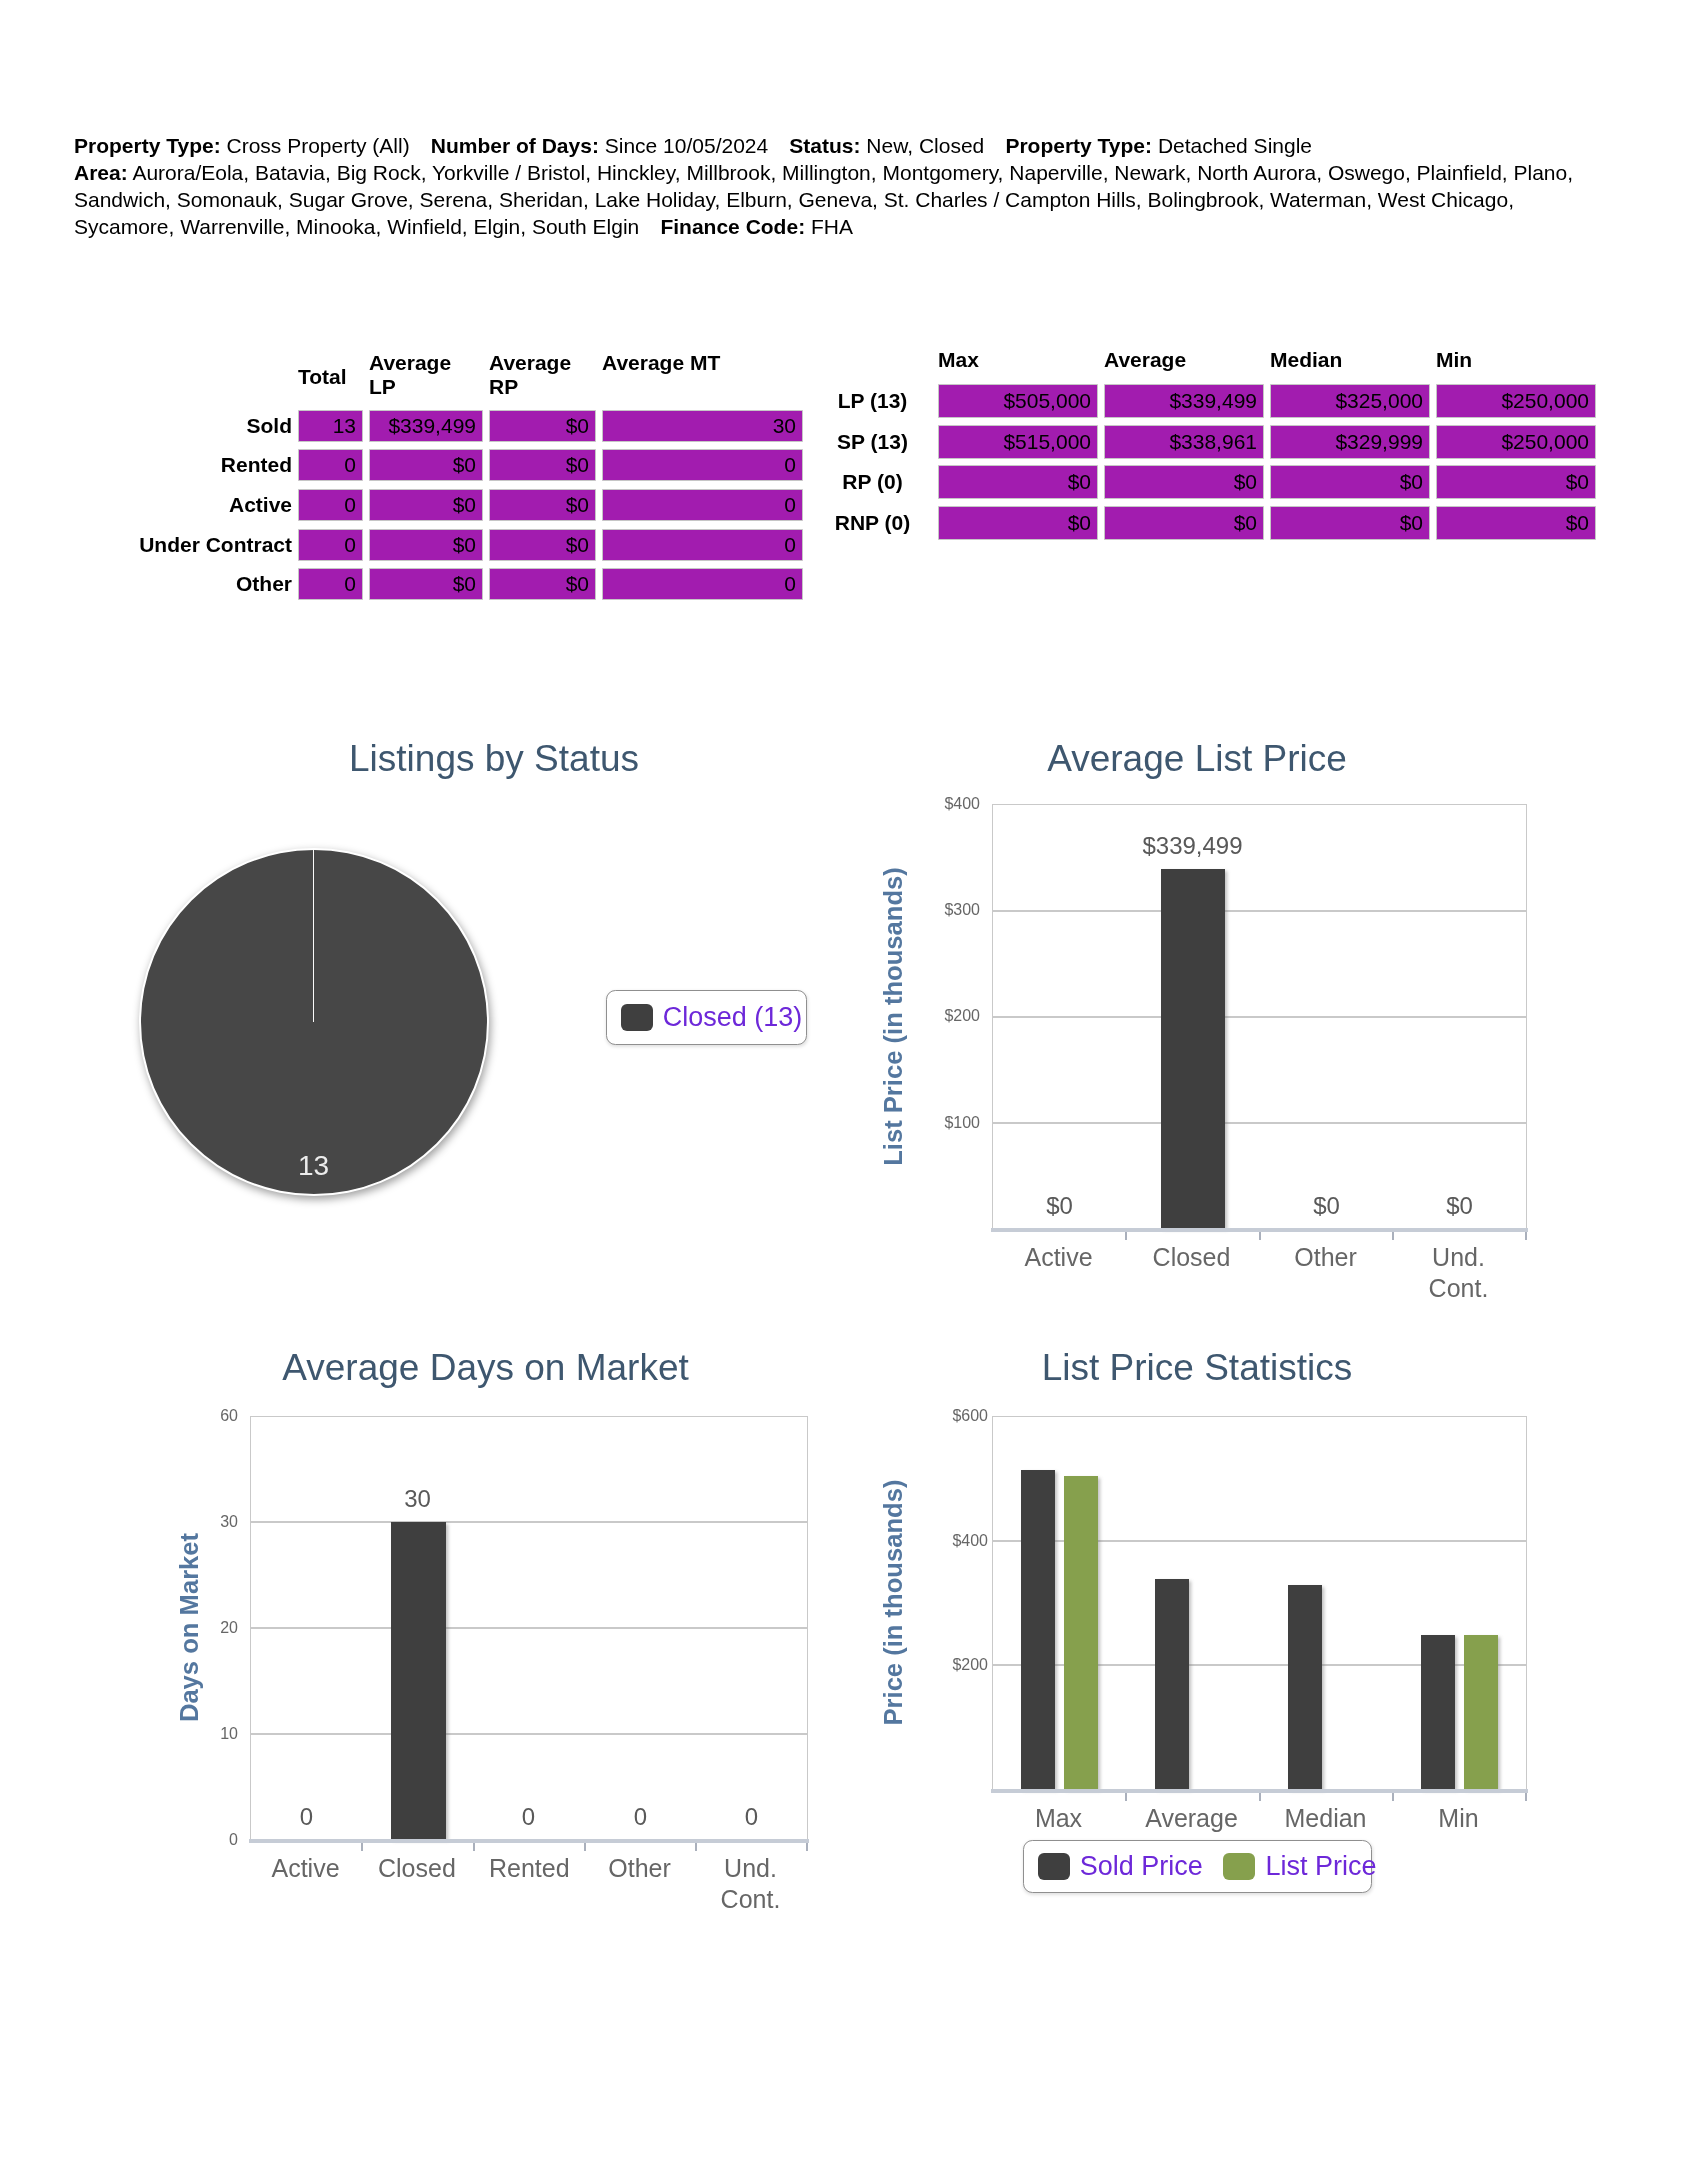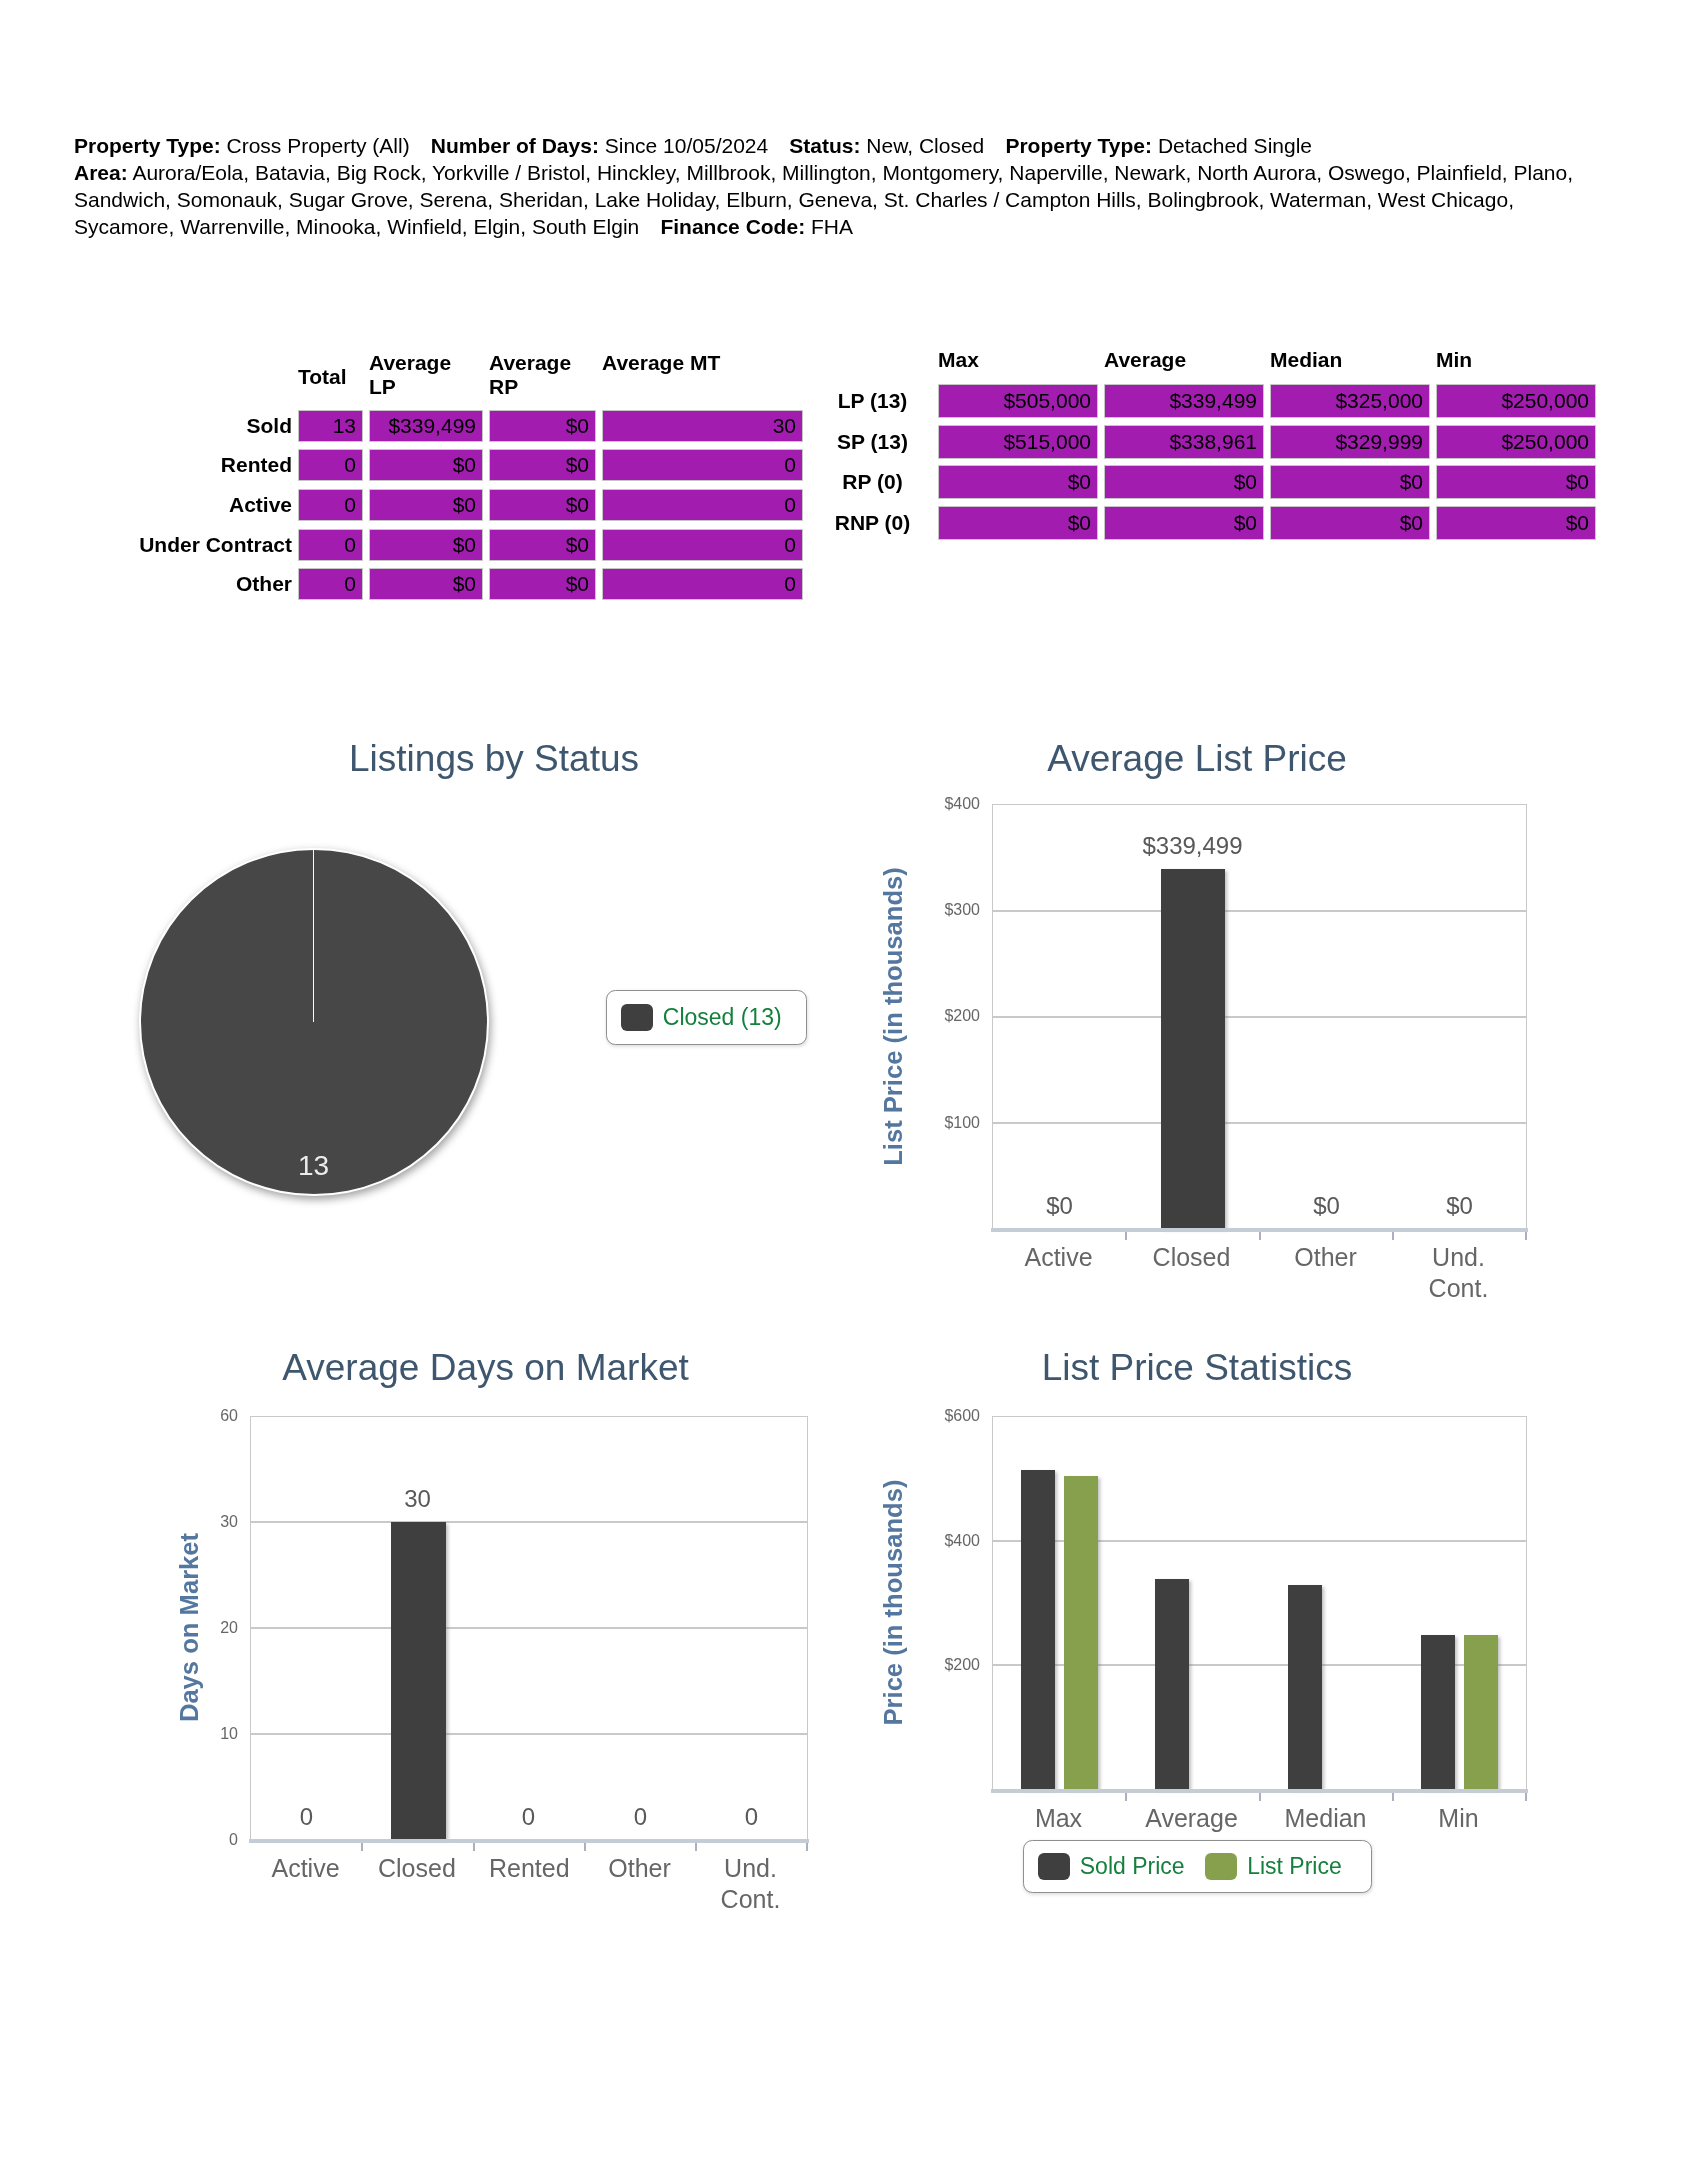--- a/index.html
+++ b/index.html
@@ -43,21 +43,21 @@
   
   .pie{position:absolute;border-radius:50%;border:2.6px solid #fff;box-shadow:1.7px 3.4px 8.5px rgba(0,0,0,.38);}
   .pie-line{position:absolute;left:calc(50% - 0.9px);top:0;width:1.7px;height:50%;background:#fafafa;}
   .pie-value{position:absolute;left:0;width:100%;text-align:center;font-size:28px;color:#ececec;}
 
   
   .legend{position:absolute;display:flex;align-items:center;gap:12px;background:#fff;border:1.7px solid #8f8f8f;
           border-radius:9.4px;box-sizing:border-box;padding:0 13.6px;box-shadow:0.9px 1.7px 3.4px rgba(0,0,0,.12);}
   .legend-item{display:flex;align-items:center;gap:10.2px;}
   .swatch{display:inline-block;width:32px;height:26.4px;border-radius:6px;background:#3f3f3f;}
-  .legend-label{font-size:23px;color:#15803d;white-space:nowrap;}
+  .legend-label{font-size:27px;color:#6d28d9;white-space:nowrap;}
 </style>
 </head>
 <body>
 
 <p class="criteria">
   <span class="crit"><b>Property Type:</b> <span>Cross Property (All)</span></span>
   <span class="crit"><b>Number of Days:</b> <span>Since 10/05/2024</span></span>
   <span class="crit"><b>Status:</b> <span>New, Closed</span></span>
   <span class="crit"><b>Property Type:</b> <span>Detached Single</span></span>
   <br>
@@ -211,21 +211,21 @@
       <div class="xlabel" style="left: 111px; width: 111px;">Closed</div>
       <div class="xlabel" style="left: 222px; width: 111px;">Rented</div>
       <div class="xlabel" style="left: 334px; width: 111px;">Other</div>
       <div class="xlabel" style="left: 445px; width: 111px;">Und. Cont.</div>
     </div>
 </div>
 
 <div class="chart" id="chart-lps" style="left:835px;top:1340px;width:724px;height:664px;">
   <div class="chart-title" style="top:6.8px;">List Price Statistics</div>
   <div class="ytitle" style="left:-155px;top:247px;width:426px;">Price (in thousands)</div>
-  <div class="yticks" style="left:0;top:76px;width:145px;height:373px;">
+  <div class="yticks" style="left:8px;top:76px;width:145px;height:373px;">
       <div class="ytick" style="top: -13.6px;">$600</div>
       <div class="ytick" style="top: 111px;">$400</div>
       <div class="ytick" style="top: 235px;">$200</div>
     </div>
   <div class="plot" style="left:157px;top:76px;width:533px;height:373px;">
       <div class="grid" style="bottom: 248px;"></div>
       <div class="grid" style="bottom: 124px;"></div>
       <div class="xtick" style="left: 132px;"></div>
       <div class="xtick" style="left: 266px;"></div>
       <div class="xtick" style="left: 399px;"></div>

